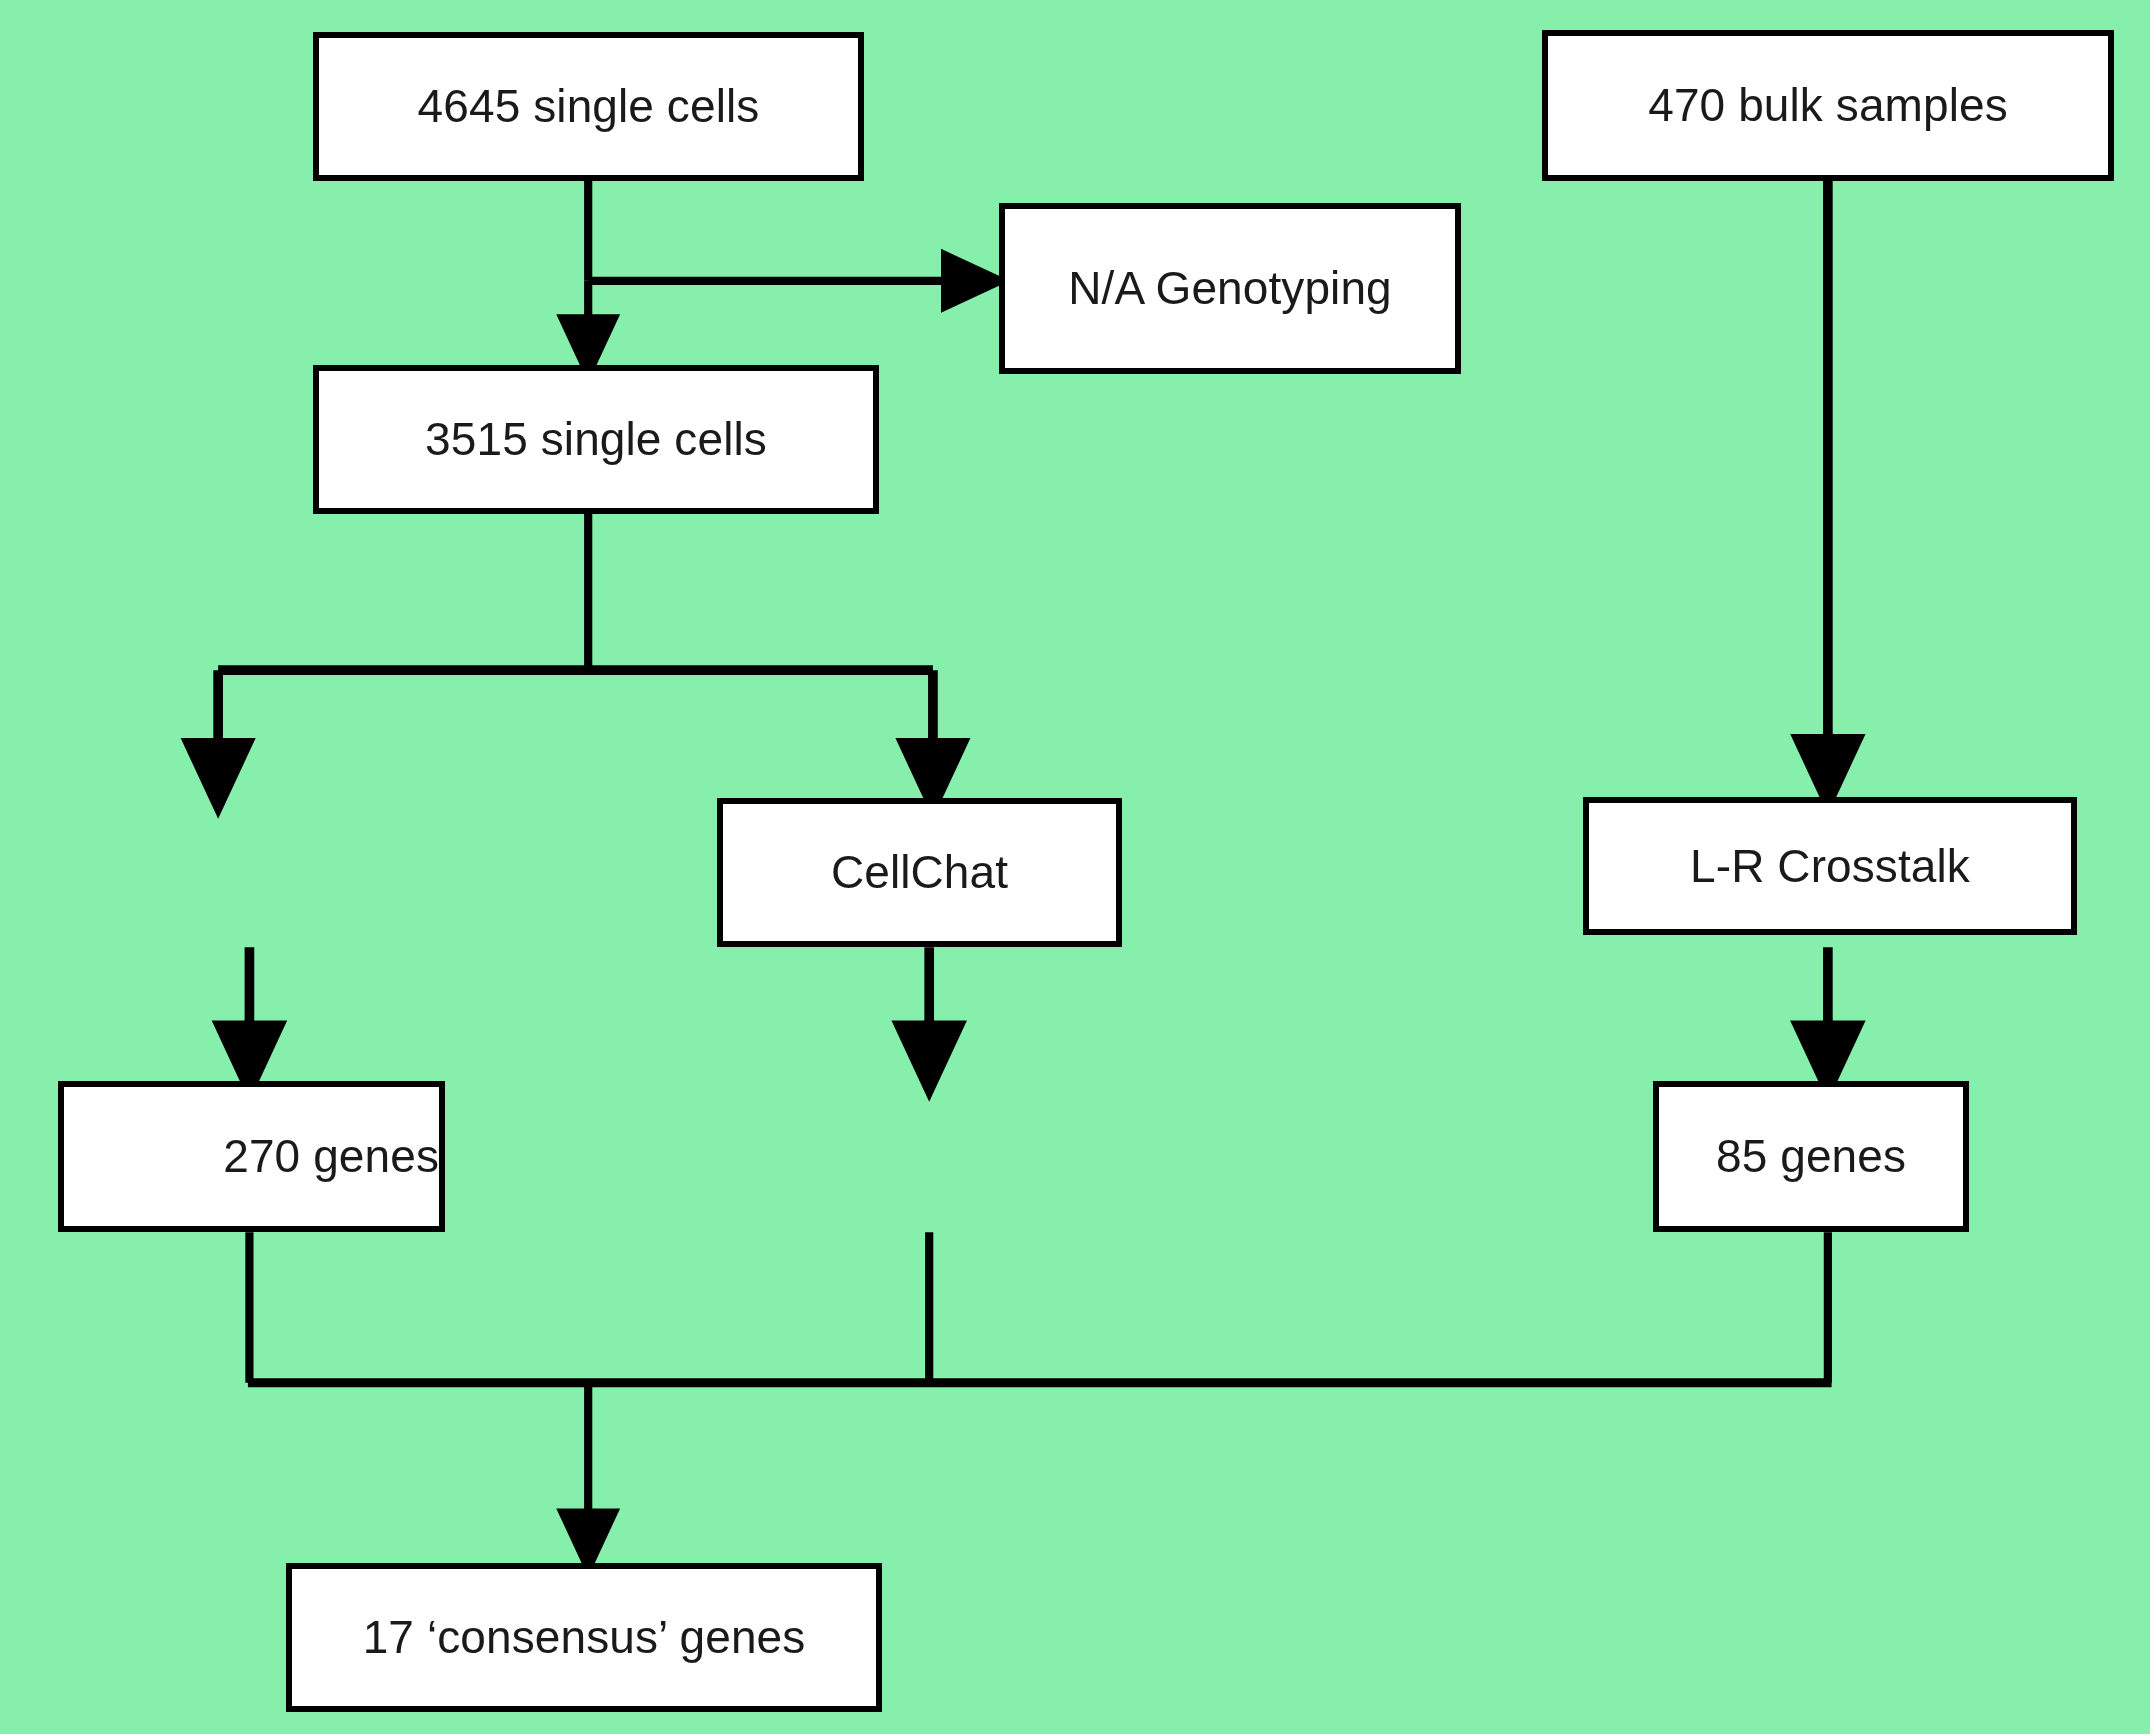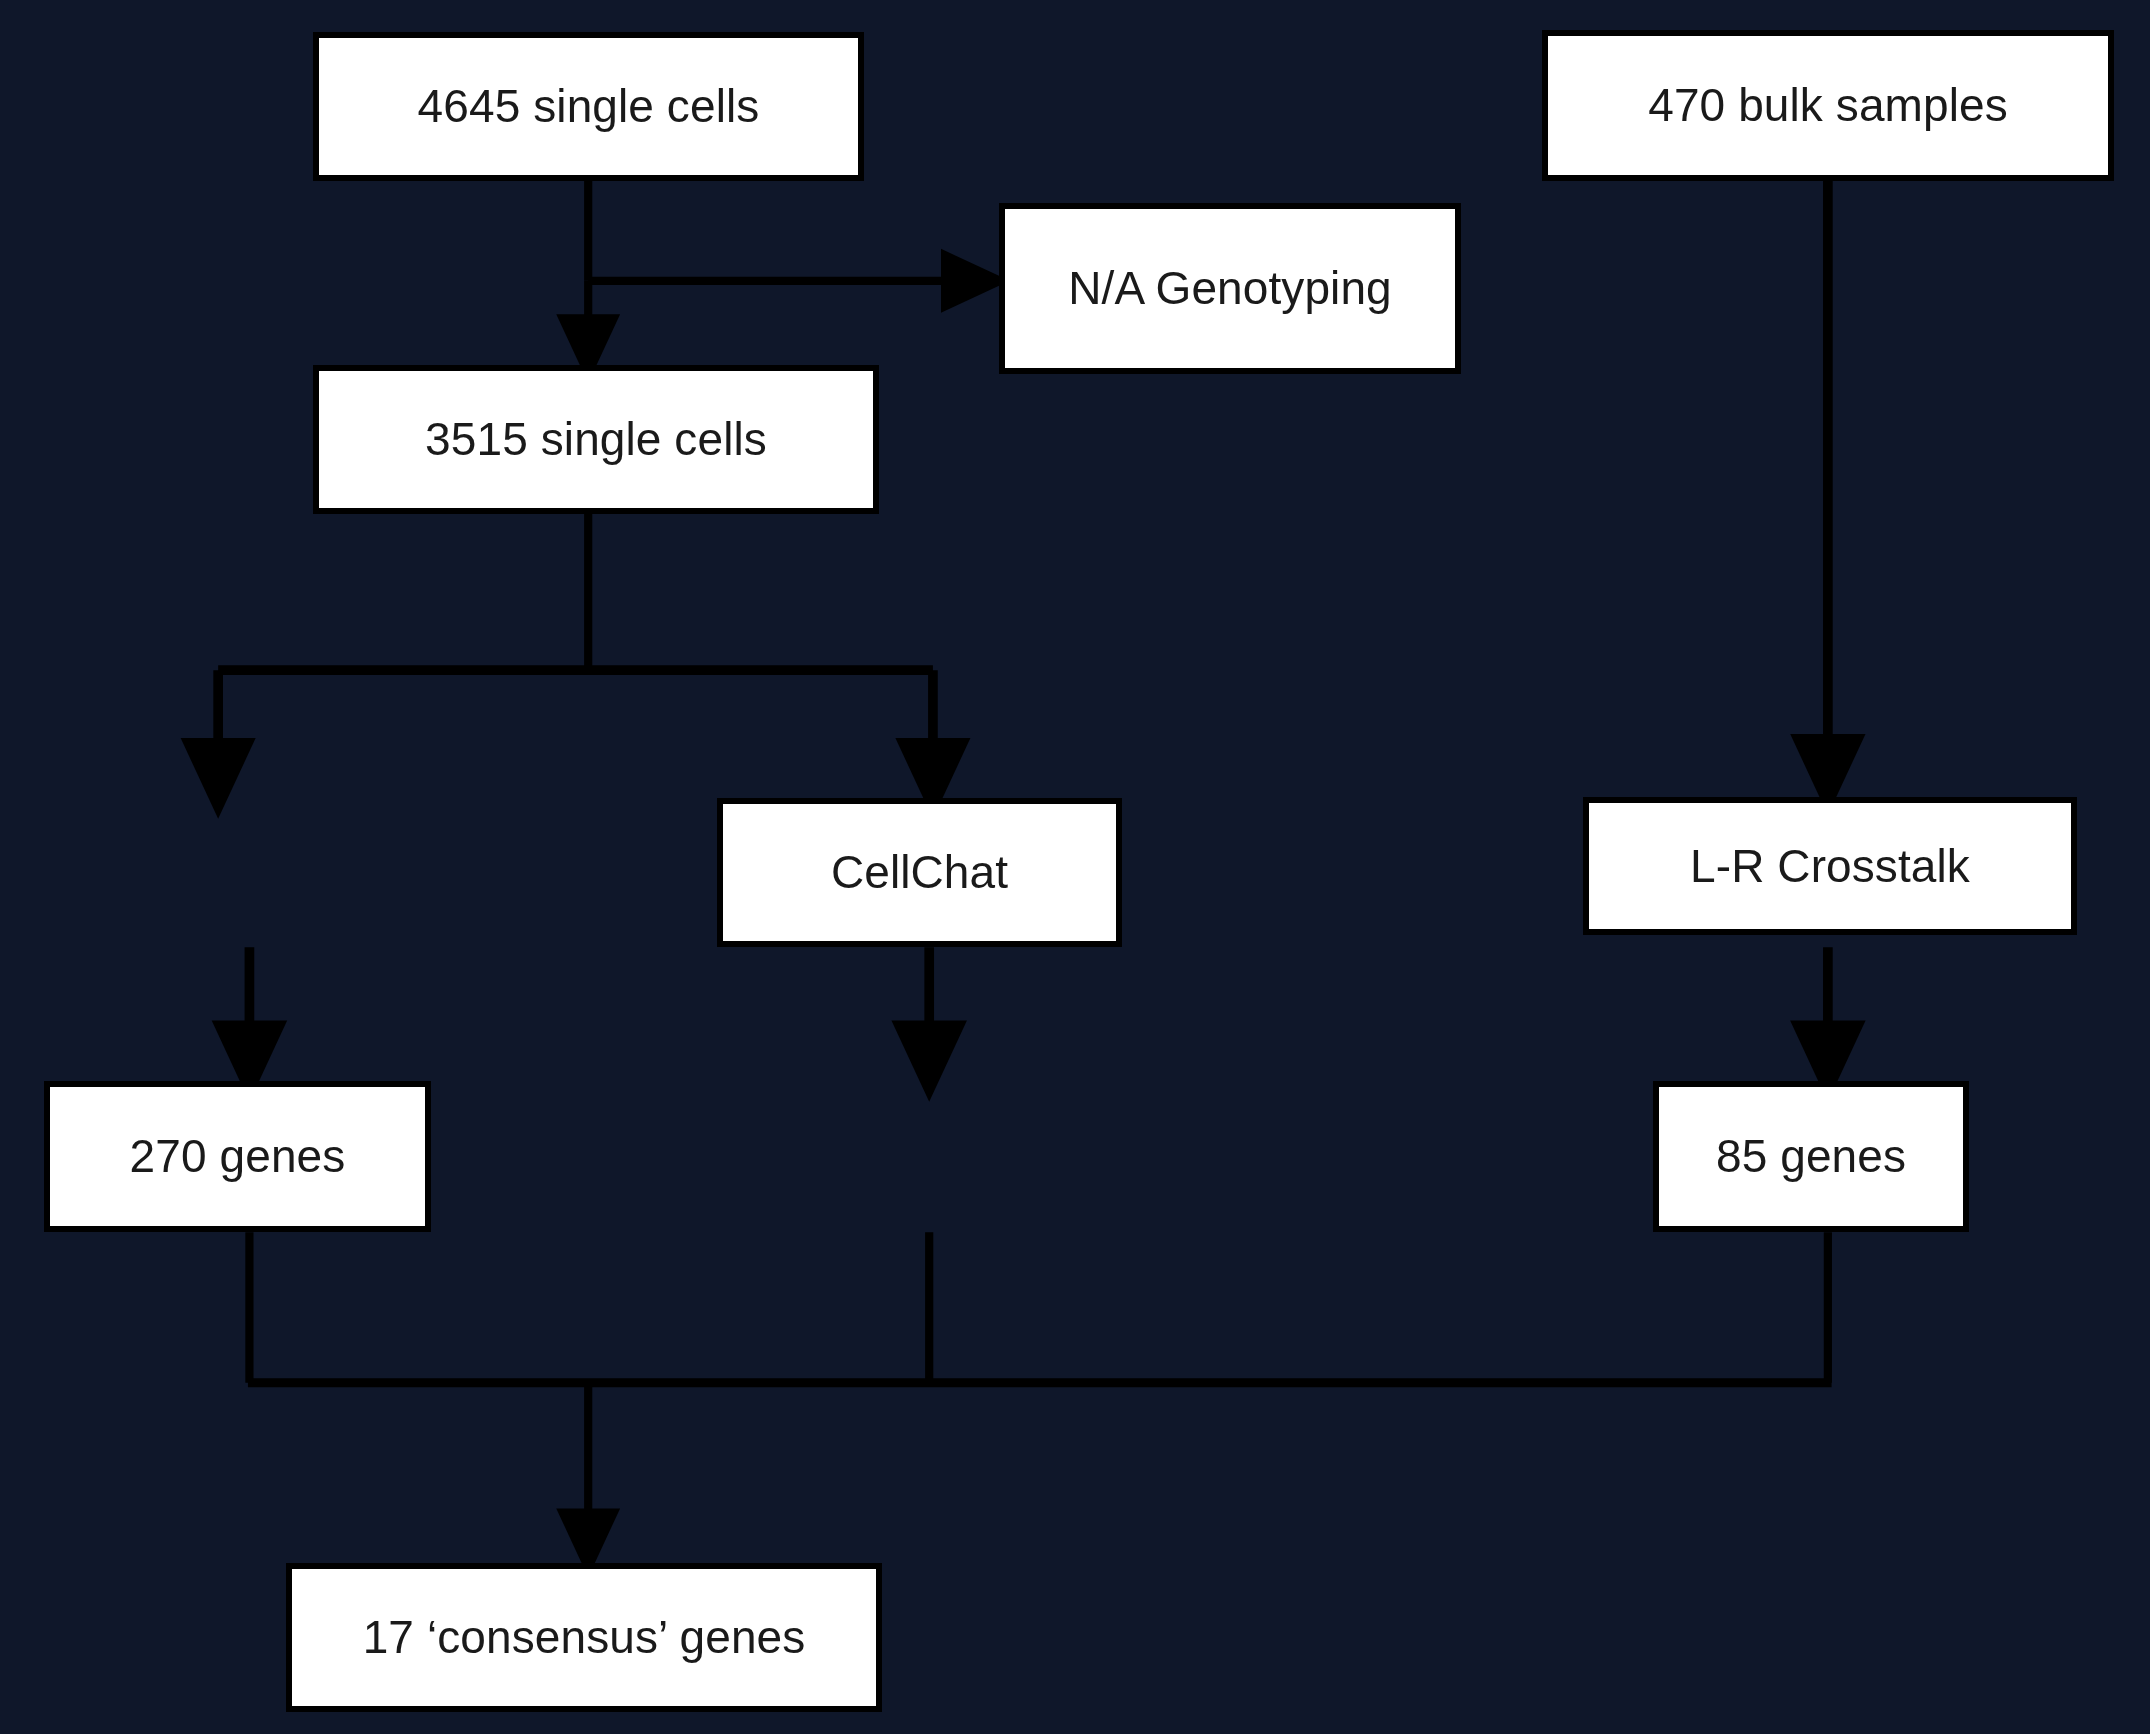--- a/index.html
+++ b/index.html
@@ -4,21 +4,21 @@
 <style>
   html, body {
     margin: 0;
     padding: 0;
     background: #ffffff;
   }
   #canvas {
     position: relative;
     width: 2151px;
     height: 1735px;
-    background: #0f172a;
+    background: #86efac;
     font-family: "Liberation Sans", sans-serif;
   }
   svg.connectors {
     position: absolute;
     left: 0;
     top: 0;
     width: 2151px;
     height: 1735px;
     pointer-events: none;
   }
@@ -113,21 +113,21 @@
 
 
   <div class="node" style="left:717px; top:798px; width:405px; height:149px;">
     <span class="label">CellChat</span>
   </div>
 
   <div class="node" style="left:1583px; top:797px; width:494px; height:138px;justify-content:center;">
     <span class="label">L-R Crosstalk</span>
   </div>
 
-  <div class="node" style="left:44px; top:1081px; width:387px; height:151px;">
+  <div class="node" style="left:58px; top:1081px; width:387px; height:151px;justify-content:flex-end;">
     <span class="label">270 genes</span>
   </div>
 
 
   <div class="node" style="left:1636px; top:1081px; width:316px; height:151px;margin-left:17px;">
     <span class="label">85 genes</span>
   </div>
 
   <div class="node" style="left:286px; top:1563px; width:596px; height:149px;">
     <span class="label">17 ‘consensus’ genes</span>

